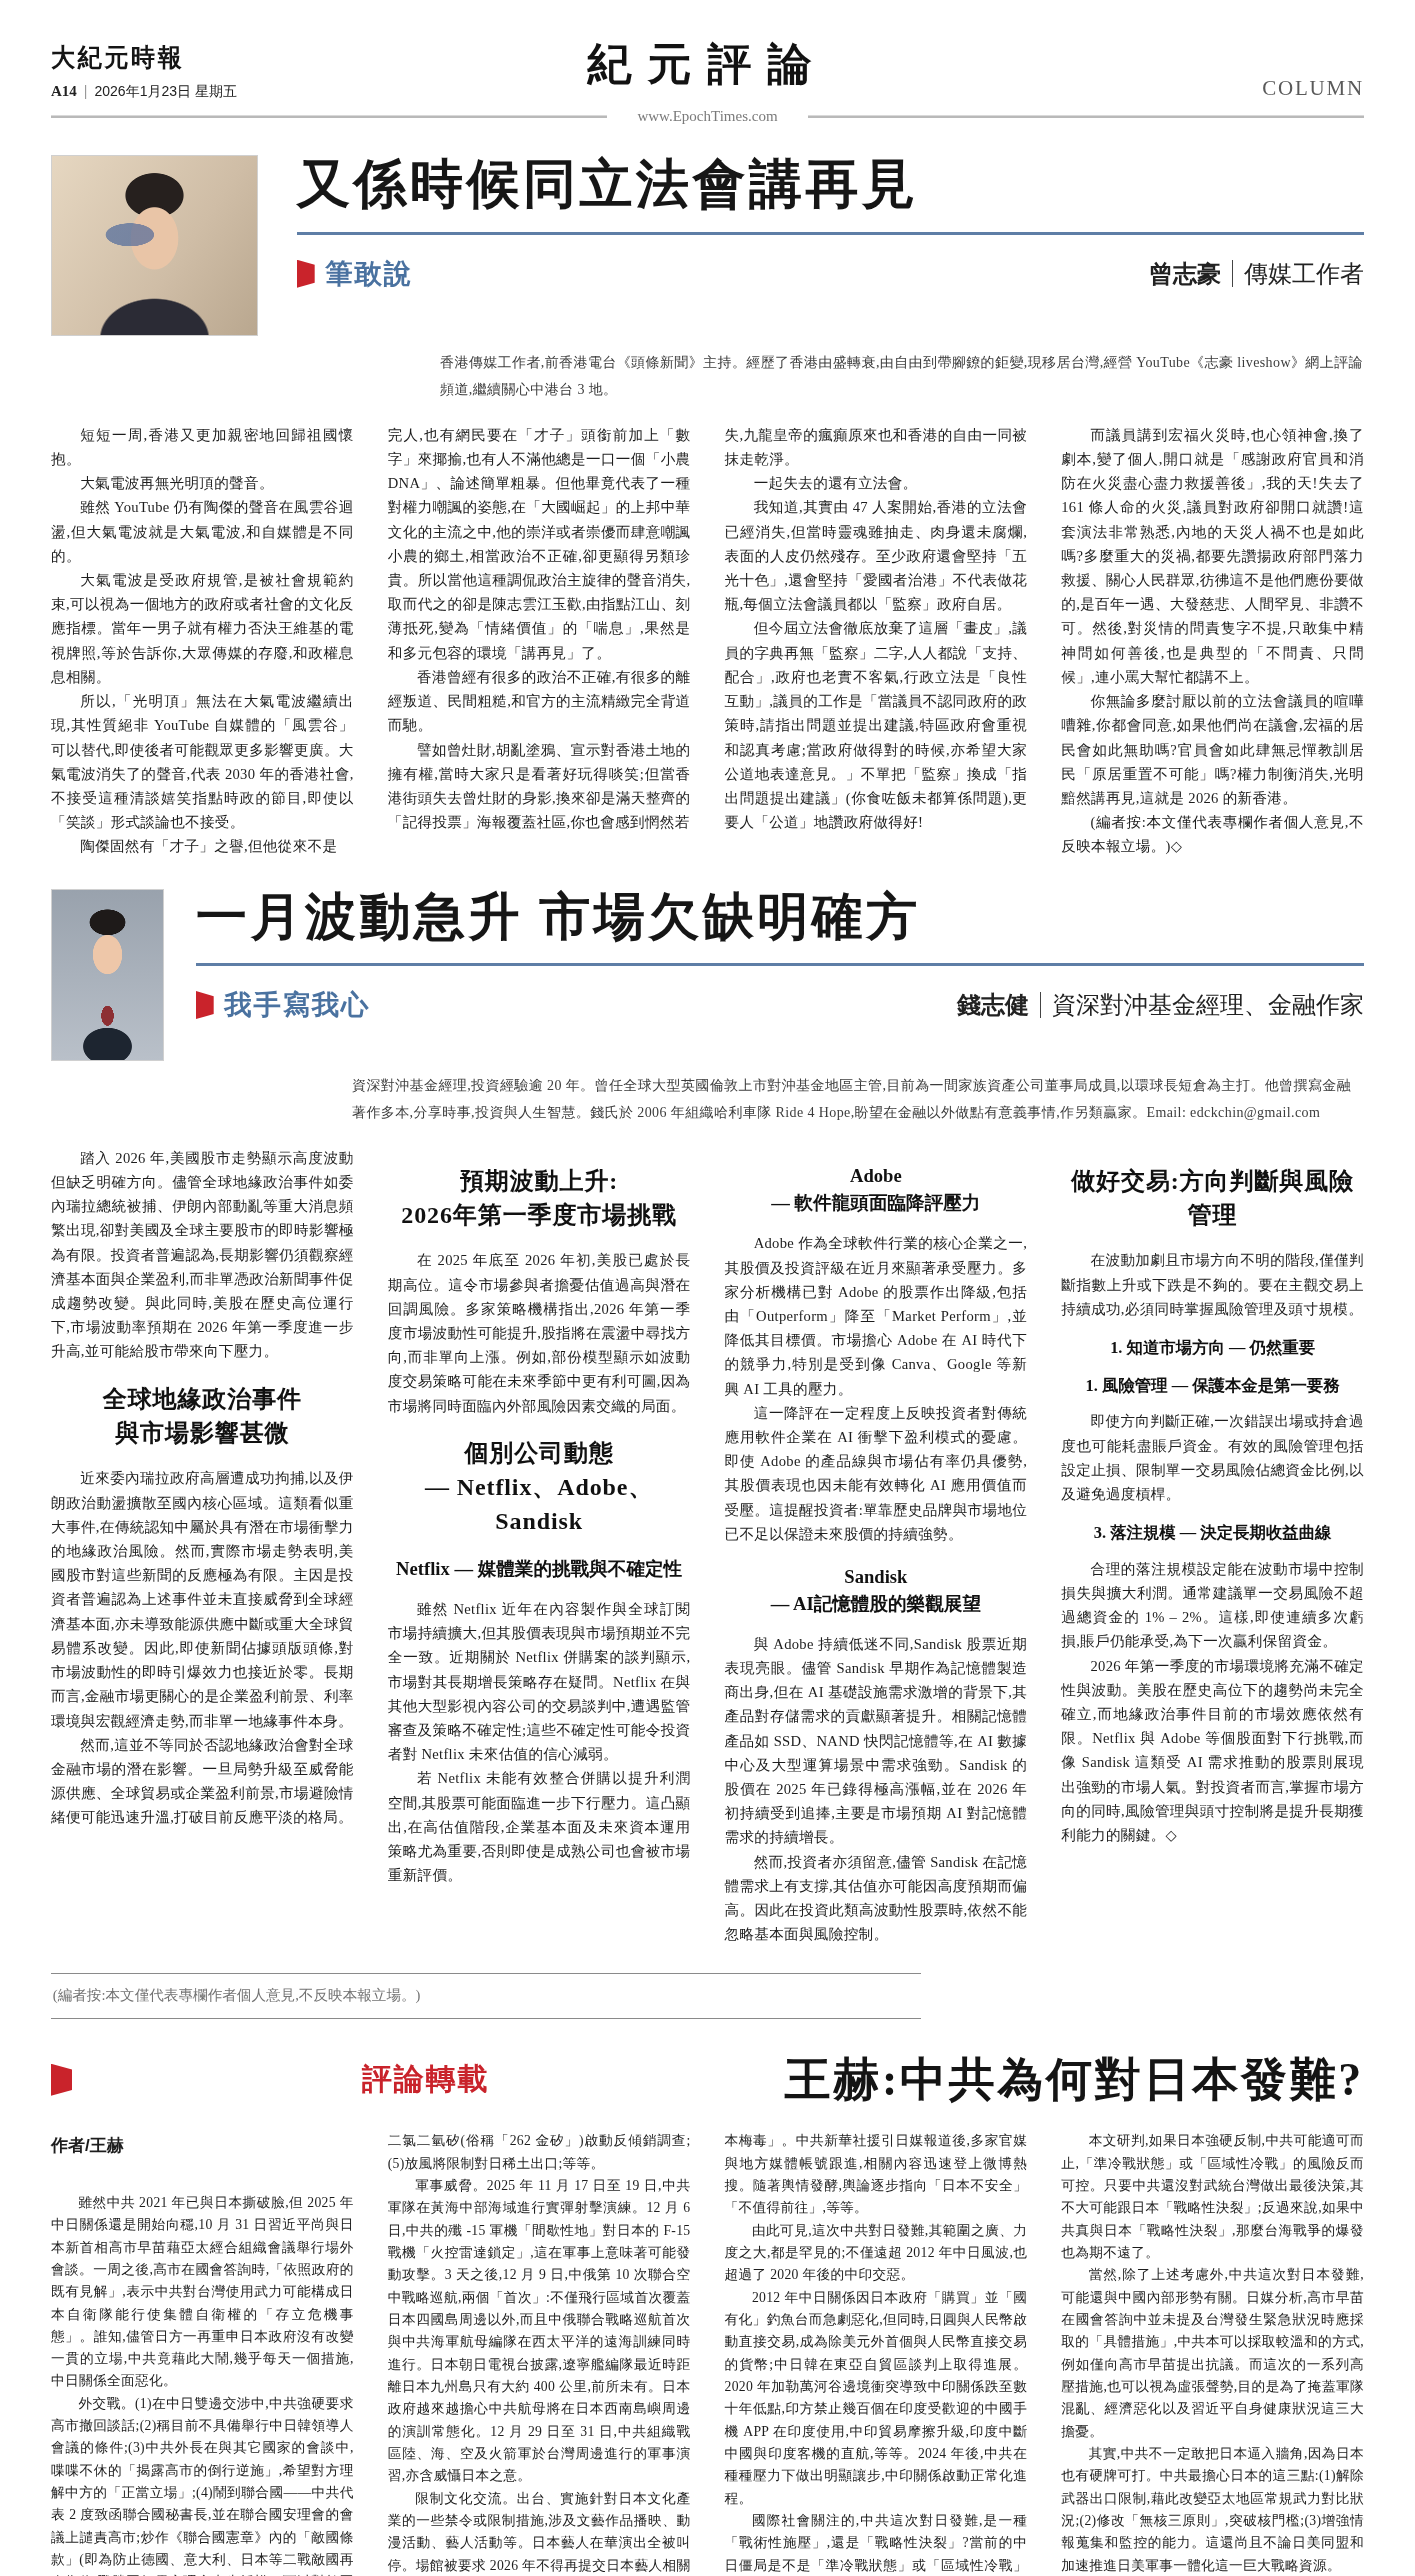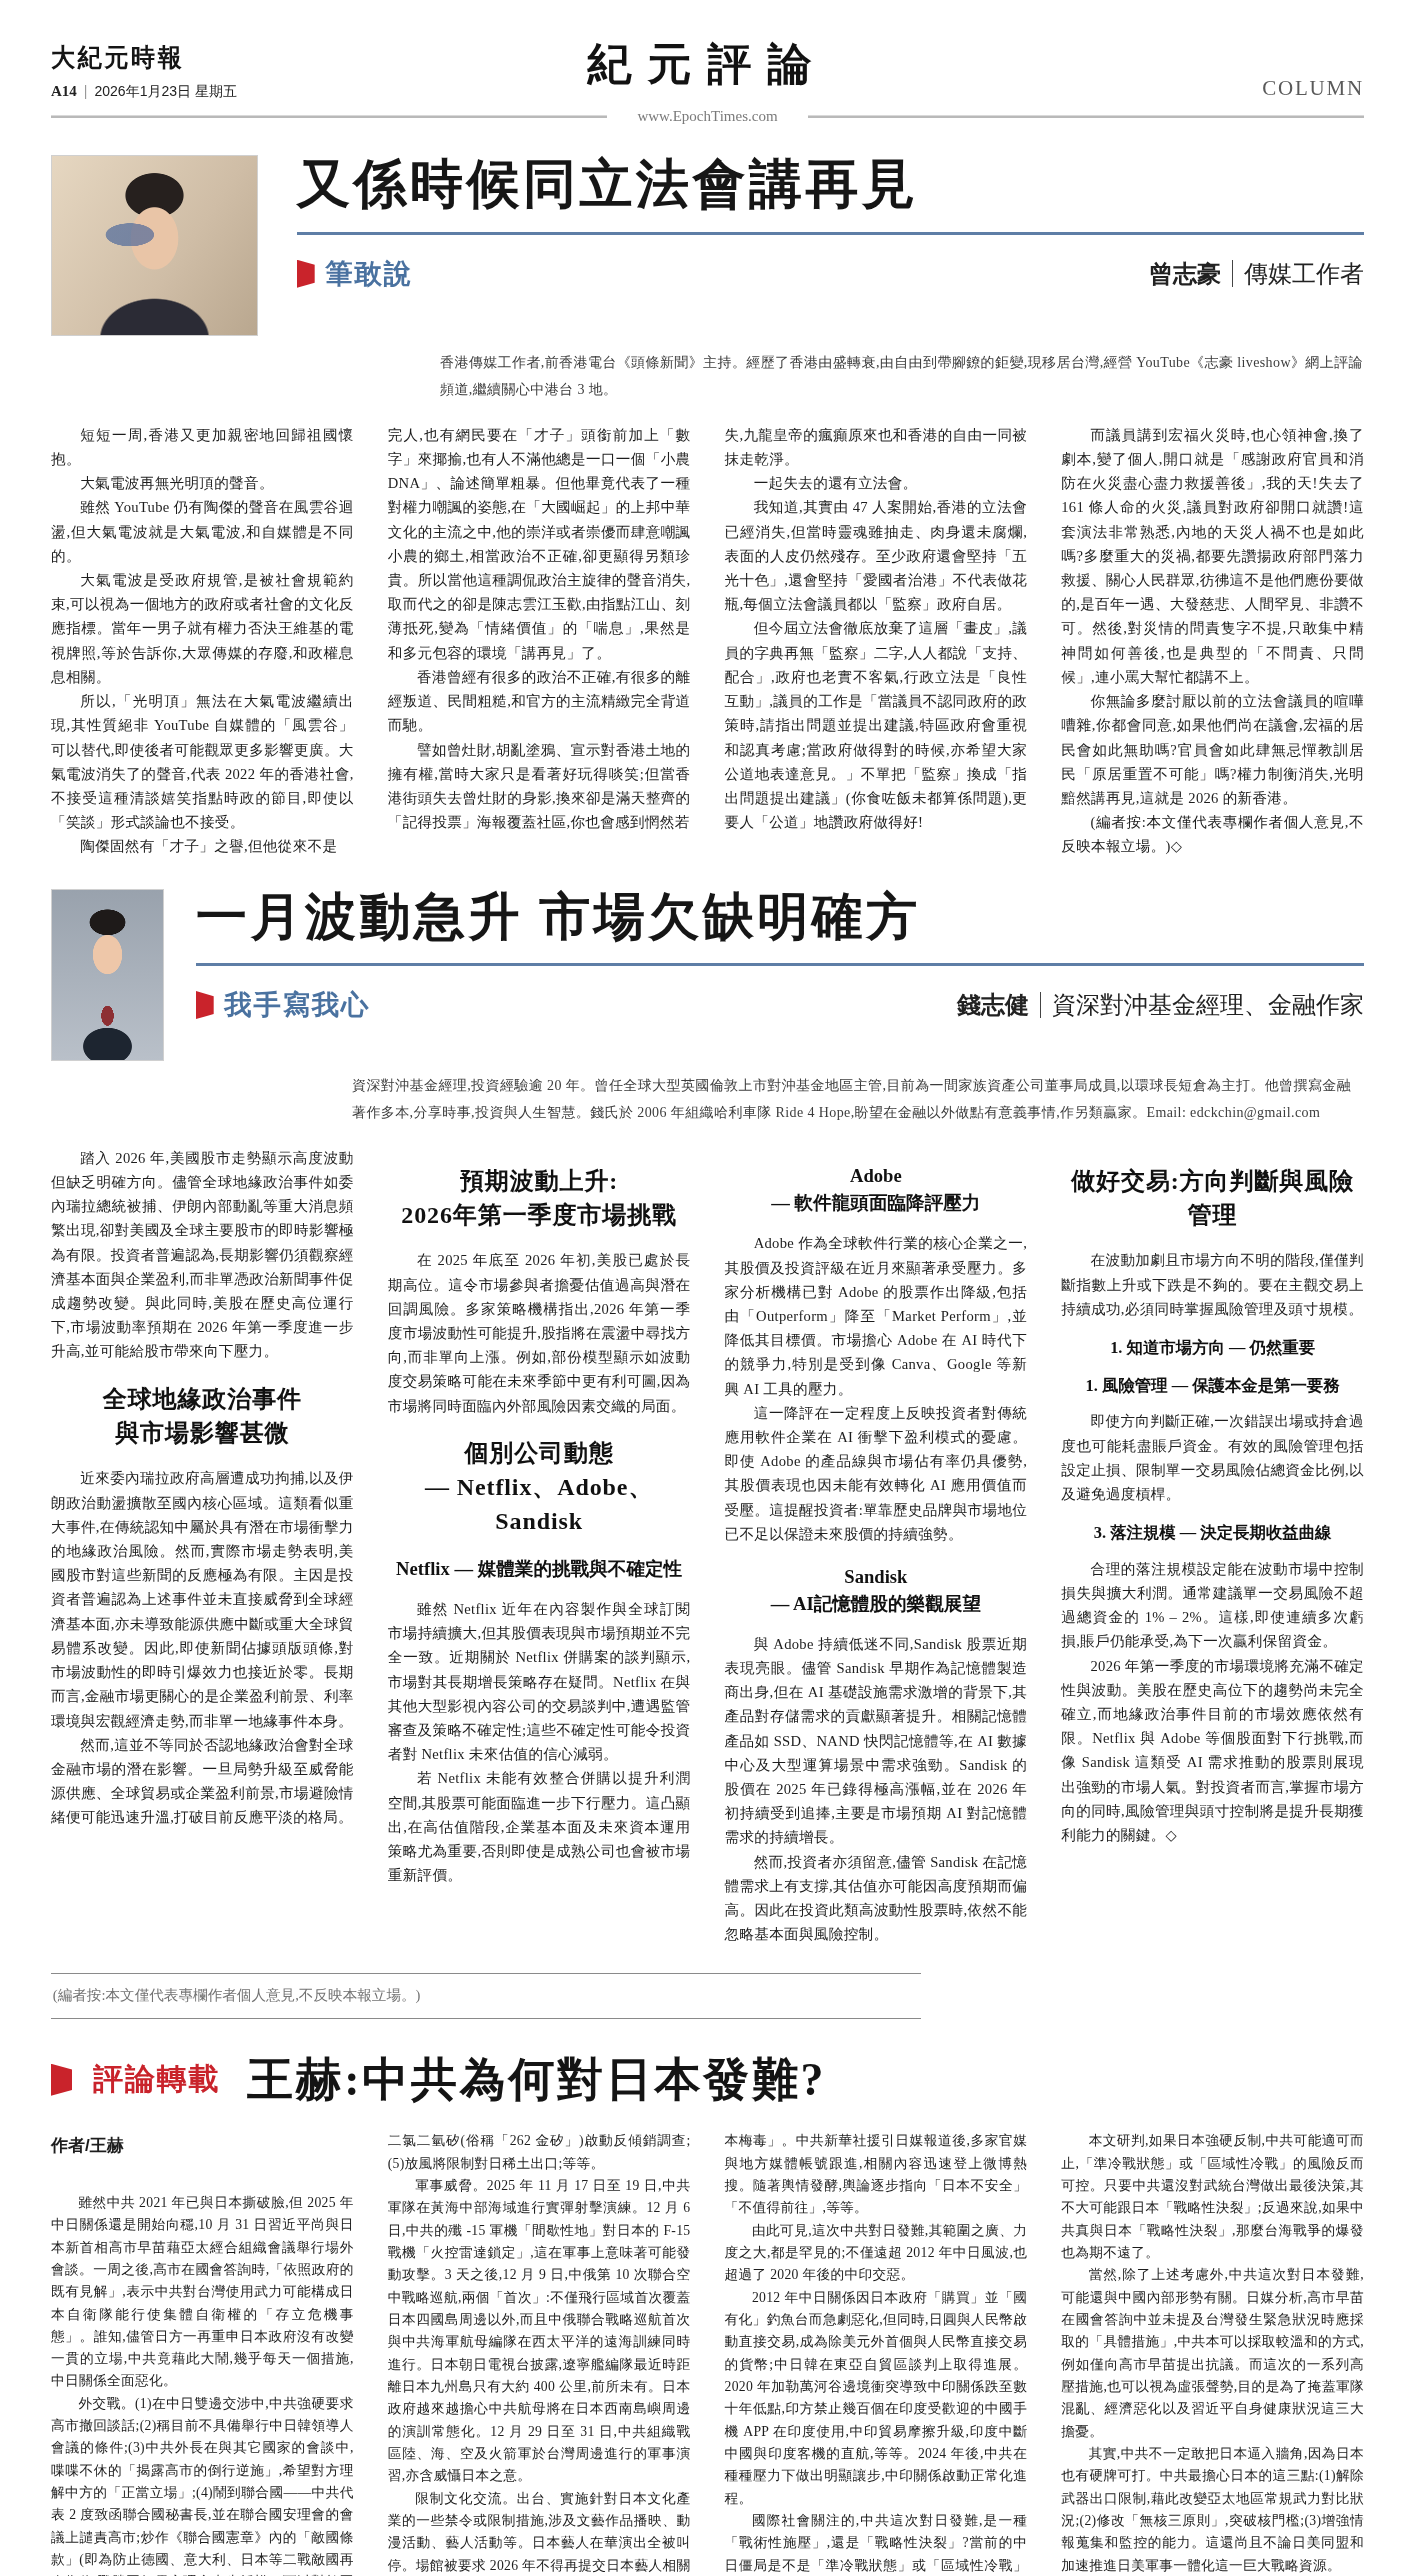--- a/index.html
+++ b/index.html
@@ -59,21 +59,21 @@
   .a3 p.body-p{font-size:13.7px;line-height:1.63;}
   h3.sec-head{margin:19.5px 0 16px 0;text-align:center;font-size:24px;line-height:1.4;letter-spacing:0.9px;white-space:pre-line;color:#111;}
   h4.sub-head{margin:17.7px 0 14px 0;text-align:center;font-size:18.6px;line-height:1.45;white-space:pre-line;color:#111;}
   h4.num-head{margin:16px 0 12.4px 0;text-align:center;font-size:16.4px;color:#111;}
   p.col-byline{margin:3.5px 0 35px 0;font-size:17px;font-weight:bold;font-family:"Liberation Sans",sans-serif;}
 
   
   .editor-note{width:66%;margin:26.5px 0 5.3px 0;border-top:0.9px solid #8a8a8a;border-bottom:0.9px solid #8a8a8a;padding:12.4px 1.8px;font-size:14.6px;color:#737373;}
 
   
-  .a3-head{display:flex;align-items:center;margin-top:8.8px;}
+  .a3-head{display:flex;align-items:center;margin-top:8.8px;justify-content:space-between;}
   .flag.big{width:21px;height:32px;}
   .kicker.red{color:#c9232b;font-size:30px;}
   h1.a3-title{margin:0 0 0 26.5px;font-size:46px;font-weight:bold;letter-spacing:2.7px;color:#141414;}
 </style>
 </head>
 <body>
 
 <div class="page">
 
   <header class="mast-wrap">
@@ -114,21 +114,21 @@
         </div>
       </div>
     </div>
     <p class="bio b1">香港傳媒工作者,前香港電台《頭條新聞》主持。經歷了香港由盛轉衰,由自由到帶腳鐐的鉅變,現移居台灣,經營 YouTube《志豪 liveshow》網上評論頻道,繼續關心中港台 3 地。</p>
     <div class="cols">
         <div class="col">
           <p class="body-p">短短一周,香港又更加親密地回歸祖國懷抱。</p>
           <p class="body-p">大氣電波再無光明頂的聲音。</p>
           <p class="body-p">雖然 YouTube 仍有陶傑的聲音在風雲谷迴盪,但大氣電波就是大氣電波,和自媒體是不同的。</p>
           <p class="body-p">大氣電波是受政府規管,是被社會規範約束,可以視為一個地方的政府或者社會的文化反應指標。當年一男子就有權力否決王維基的電視牌照,等於告訴你,大眾傳媒的存廢,和政權息息相關。</p>
-          <p class="body-p">所以,「光明頂」無法在大氣電波繼續出現,其性質絕非 YouTube 自媒體的「風雲谷」可以替代,即使後者可能觀眾更多影響更廣。大氣電波消失了的聲音,代表 2022 年的香港社會,不接受這種清談嬉笑指點時政的節目,即使以「笑談」形式談論也不接受。</p>
+          <p class="body-p">所以,「光明頂」無法在大氣電波繼續出現,其性質絕非 YouTube 自媒體的「風雲谷」可以替代,即使後者可能觀眾更多影響更廣。大氣電波消失了的聲音,代表 2030 年的香港社會,不接受這種清談嬉笑指點時政的節目,即使以「笑談」形式談論也不接受。</p>
           <p class="body-p">陶傑固然有「才子」之譽,但他從來不是</p>
         </div>
         <div class="col">
           <p class="body-p no-indent">完人,也有網民要在「才子」頭銜前加上「數字」來揶揄,也有人不滿他總是一口一個「小農 DNA」、論述簡單粗暴。但他畢竟代表了一種對權力嘲諷的姿態,在「大國崛起」的上邦中華文化的主流之中,他的崇洋或者崇優而肆意嘲諷小農的鄉土,相當政治不正確,卻更顯得另類珍貴。所以當他這種調侃政治主旋律的聲音消失,取而代之的卻是陳志雲江玉歡,由指點江山、刻薄抵死,變為「情緒價值」的「喘息」,果然是和多元包容的環境「講再見」了。</p>
           <p class="body-p">香港曾經有很多的政治不正確,有很多的離經叛道、民間粗糙,和官方的主流精緻完全背道而馳。</p>
           <p class="body-p">譬如曾灶財,胡亂塗鴉、宣示對香港土地的擁有權,當時大家只是看著好玩得啖笑;但當香港街頭失去曾灶財的身影,換來卻是滿天整齊的「記得投票」海報覆蓋社區,你也會感到惘然若</p>
         </div>
         <div class="col">
           <p class="body-p no-indent">失,九龍皇帝的瘋癲原來也和香港的自由一同被抹走乾淨。</p>
           <p class="body-p">一起失去的還有立法會。</p>

